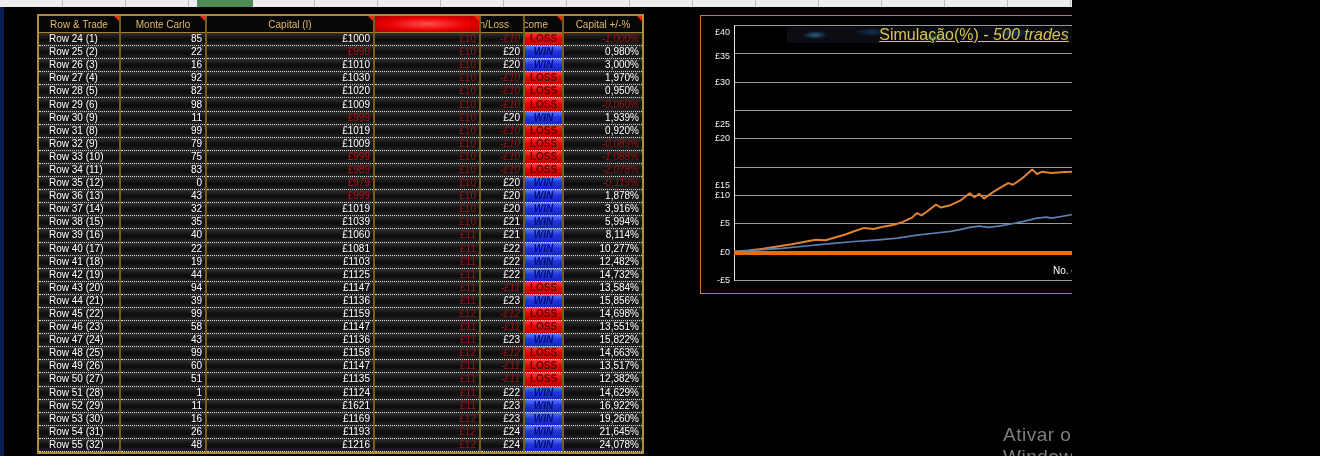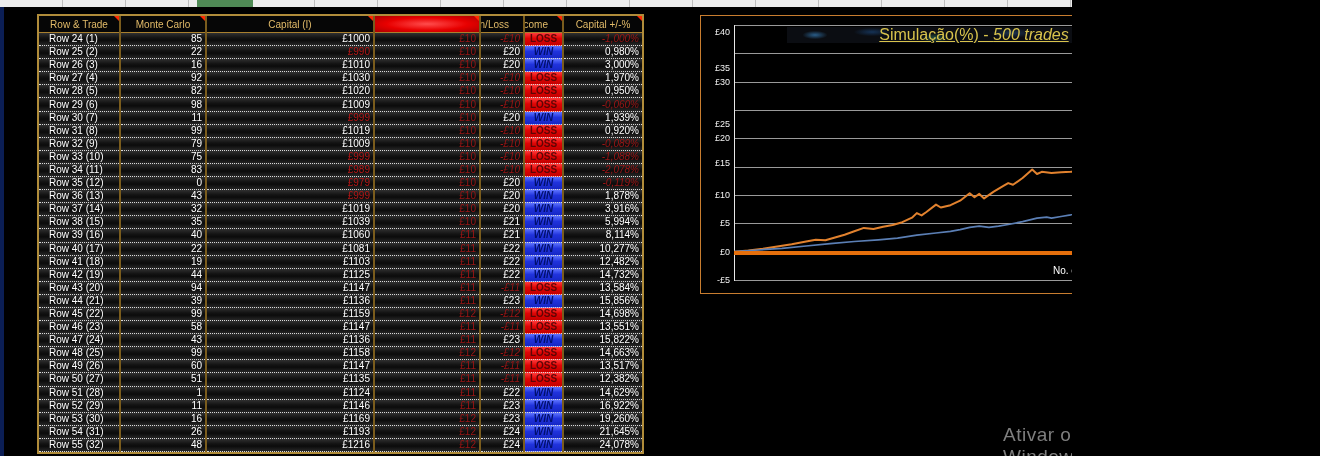--- a/index.html
+++ b/index.html
@@ -115,21 +115,21 @@
       <div class="c r neg">-£10</div>
       <div class="c o loss">LOSS</div>
       <div class="c r">0,950%</div>
       <div class="c l">Row 29 (6)</div>
       <div class="c r">98</div>
       <div class="c r">£1009</div>
       <div class="c r stake">£10</div>
       <div class="c r neg">-£10</div>
       <div class="c o loss">LOSS</div>
       <div class="c r neg">-0,060%</div>
-      <div class="c l">Row 30 (7)</div>
+      <div class="c l">Row 30 (9)</div>
       <div class="c r">11</div>
       <div class="c r red">£999</div>
       <div class="c r stake">£10</div>
       <div class="c r">£20</div>
       <div class="c o win">WIN</div>
       <div class="c r">1,939%</div>
       <div class="c l">Row 31 (8)</div>
       <div class="c r">99</div>
       <div class="c r">£1019</div>
       <div class="c r stake">£10</div>
@@ -271,21 +271,21 @@
       <div class="c r">12,382%</div>
       <div class="c l">Row 51 (28)</div>
       <div class="c r">1</div>
       <div class="c r">£1124</div>
       <div class="c r stake">£11</div>
       <div class="c r">£22</div>
       <div class="c o win">WIN</div>
       <div class="c r">14,629%</div>
       <div class="c l">Row 52 (29)</div>
       <div class="c r">11</div>
-      <div class="c r">£1146</div>
+      <div class="c r">£1621</div>
       <div class="c r stake">£11</div>
       <div class="c r">£23</div>
       <div class="c o win">WIN</div>
       <div class="c r">16,922%</div>
       <div class="c l">Row 53 (30)</div>
       <div class="c r">16</div>
       <div class="c r">£1169</div>
       <div class="c r stake">£12</div>
       <div class="c r">£23</div>
       <div class="c o win">WIN</div>
@@ -320,25 +320,25 @@
     <div class="y-axis"></div>
     <div class="banner"></div>
     <div class="chart-title"><span>Simulação(%) - </span><span class="it">500 trades</span></div>
     <svg class="plot-svg" width="481" height="255" viewBox="0 0 481 255" preserveAspectRatio="none">
         <polyline points="0.0,226.7 14.4,225.5 28.9,223.8 43.3,221.6 57.7,219.3 72.1,216.5 81.8,214.8 91.4,215.3 101.0,212.5 110.6,209.7 120.3,206.3 129.9,202.9 139.5,204.0 149.1,201.7 158.7,200.0 168.3,197.2 178.0,192.7 182.8,188.1 187.6,190.4 192.4,187.0 202.0,179.6 206.8,182.5 216.5,180.2 226.1,175.7 235.7,168.3 240.5,172.3 245.3,168.9 250.1,173.4 259.7,166.6 269.4,160.9 274.2,158.1 279.0,159.8 288.6,153.0 298.2,144.5 303.0,149.0 307.8,146.8 317.5,147.9 327.1,147.3 336.7,146.8 346.3,145.6 355.9,143.9 365.6,139.4 370.4,141.7 380.0,136.6 384.8,134.3 389.6,138.3 399.2,135.4 408.8,129.8 413.7,123.5 418.5,126.9 423.3,116.7 428.1,107.7 432.9,111.6 435.8,102.0 437.7,93.5 442.5,83.9 445.4,87.3 447.3,77.6 450.2,68.0 452.1,59.5 455.0,48.7 456.9,57.8 459.8,53.3 461.8,55.5 464.6,51.0 466.6,53.8 469.5,49.9 471.4,52.1 474.3,47.6 476.2,40.8 479.1,33.4 481.0,35.7" fill="none" stroke="#e2822e" stroke-width="2" stroke-linejoin="round"></polyline>
         <polyline points="0.0,226.7 24.1,225.0 48.1,223.3 72.1,221.0 96.2,218.7 120.3,216.5 144.3,214.8 163.5,213.1 182.8,210.2 202.0,208.0 216.5,206.3 226.1,204.6 235.7,202.3 245.3,201.2 254.9,202.3 264.6,201.2 274.2,199.5 288.6,196.6 303.0,193.2 312.7,192.1 317.5,193.2 327.1,191.5 336.7,189.8 346.3,187.6 351.1,185.3 360.8,185.9 365.6,183.6 375.2,184.7 384.8,180.2 394.4,177.4 399.2,178.5 408.8,174.5 418.5,170.0 423.3,166.6 428.1,163.2 432.9,159.8 437.7,156.4 442.5,157.5 447.3,153.0 452.1,149.6 456.9,150.7 461.8,147.3 466.6,145.1 469.5,146.2 471.4,142.8 476.2,138.3 479.1,133.7 481.0,129.2" fill="none" stroke="#5b7fb5" stroke-width="1.7" stroke-linejoin="round"></polyline>
       </svg>
     <div class="zero-line" style="top: 235.367px; height: 4px; background: rgb(229, 111, 12);"></div>
     <div class="x-label">No. of Trades</div>
   <div class="ytick" style="top: 11px;">£40</div>
-      <div class="ytick" style="top: 47px;">£35</div>
+      <div class="ytick" style="top: 35px;">£35</div>
       <div class="ytick" style="top: 60.6667px;">£30</div>
       <div class="ytick" style="top: 103px;">£25</div>
       <div class="ytick" style="top: 117.333px;">£20</div>
-      <div class="ytick" style="top: 142px;">£15</div>
+      <div class="ytick" style="top: 164px;">£15</div>
       <div class="ytick" style="top: 174px;">£10</div>
       <div class="ytick" style="top: 202.333px;">£5</div>
       <div class="ytick" style="top: 230.667px;">£0</div>
       <div class="ytick" style="top: 259px;">-£5</div>
     </div>
 
   <div class="watermark">Ativar o Windows</div>
 
 </div>
 

